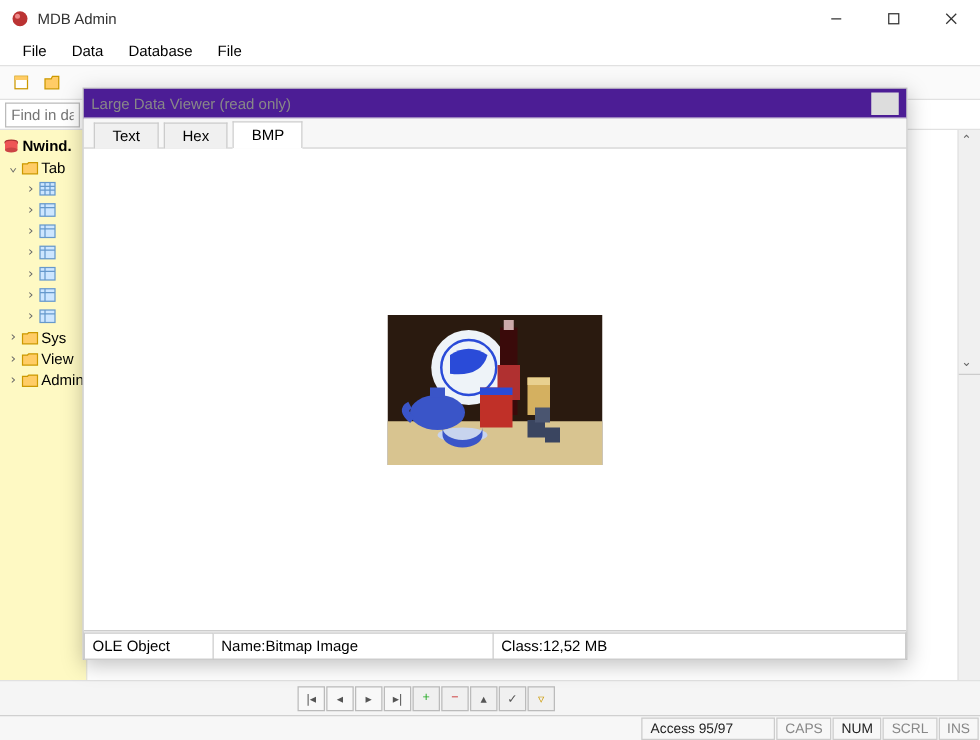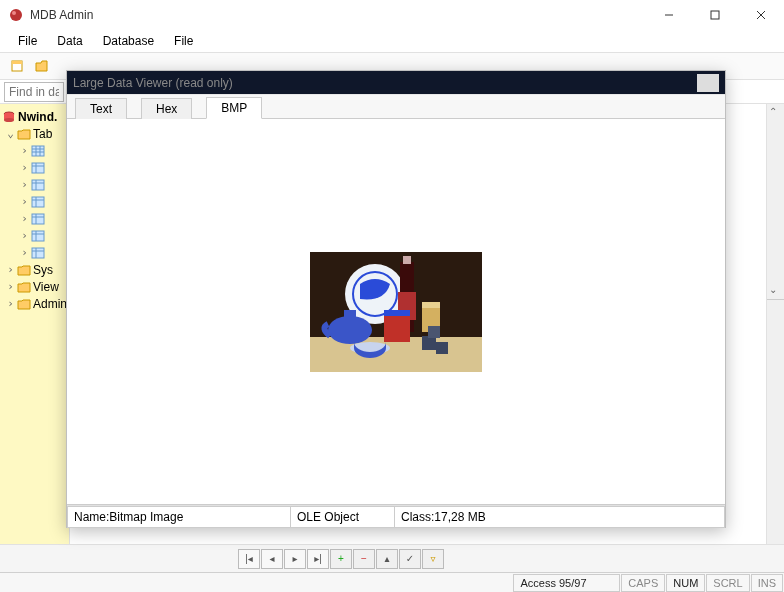--- a/index.html
+++ b/index.html
@@ -24,24 +24,24 @@
 .tree .sublabel { }
 .folder-icon svg, .table-icon svg { display:block; }
 .center { flex:1; position:relative; background:#fff; }
 .right-scroll { width:18px; border-left:1px solid #e1e1e1; background:#f0f0f0; position:relative; }
 .right-scroll .chev { position:absolute; left:2px; font-size:10px; color:#666; }
 .right-scroll .chev.top { top:2px; }
 .right-scroll .chev.bot { top:180px; }
 .right-scroll:after { content:''; position:absolute; top:195px; left:0; right:0; border-top:1px solid #ccc; }
 
 .ldv { position:absolute; left:66px; top:70px; width:660px; height:458px; background:#fff; border:1px solid #bfbfbf; box-shadow: 0 4px 16px rgba(0,0,0,0.25); }
-.ldv .ldv-title { height:24px; background:#0f172a; display:flex; align-items:center; padding:0 6px; border-bottom:1px solid #e8e8e8; color:#888; }
+.ldv .ldv-title { height:24px; background:#4c1d95; display:flex; align-items:center; padding:0 6px; border-bottom:1px solid #e8e8e8; color:#888; }
 .ldv .ldv-title .spacer { flex:1; }
 .ldv .ldv-close { width:22px; height:18px; background:#ddd; display:flex; align-items:center; justify-content:center; }
-.ldv .tabs { height:24px; display:flex; align-items:flex-end; padding-left:8px; background:#f7f7f7; border-bottom:1px solid #ccc; gap:14px; }
+.ldv .tabs { height:24px; display:flex; align-items:flex-end; padding-left:8px; background:#f7f7f7; border-bottom:1px solid #ccc; gap:4px; }
 .ldv .tab { padding:3px 14px; border:1px solid #ccc; border-bottom:none; background:#f0f0f0; position:relative; top:1px; }
 .ldv .tab.active { background:#fff; border-bottom:1px solid #fff; }
 .ldv .content { position:relative; height: calc(100% - 24px - 24px - 22px); background:#fff; border-bottom:1px solid #ccc; overflow:hidden; }
 .ldv .content .img { position:absolute; left:50%; top:50%; transform:translate(-50%,-50%); width:172px; height:120px; }
 .ldv .status { height:22px; display:flex; border-top:1px solid #e1e1e1; }
 .ldv .status .cell { border:1px solid #ccc; border-left:none; padding:2px 6px; height:22px; display:flex; align-items:center; overflow:hidden; }
 .ldv .status .cell:first-child { border-left:1px solid #ccc; }
 
 .navbar { height:28px; border-top:1px solid #e1e1e1; display:flex; align-items:center; background:#f5f5f5; }
 .navbar .pad { width:238px; }
@@ -298,23 +298,23 @@
         <ellipse cx="60" cy="96" rx="20" ry="6" fill="#c8d4ee"></ellipse>
         <path d="M44 90a16 10 0 0 0 32 0v6a16 10 0 0 1 -32 0z" fill="#3a55c8"></path>
 
         <rect x="112" y="84" width="14" height="14" fill="#3a4560"></rect>
         <rect x="126" y="90" width="12" height="12" fill="#3a4560"></rect>
         <rect x="118" y="74" width="12" height="12" fill="#4a5570"></rect>
       </svg>
     </div>
   </div>
   <div class="status">
+    <div class="cell" style="width:104px">OLE Object</div>
     <div class="cell" style="width:224px">
         <span>Name: </span>
         <span>Bitmap Image</span>
       </div>
-    <div class="cell" style="width:104px">OLE Object</div>
     <div class="cell" style="flex:1">
         <span>Class: </span>
-        <span>17,28 MB</span>
+        <span>12,52 MB</span>
       </div>
   </div>
 </div>
 
 </body></html>

